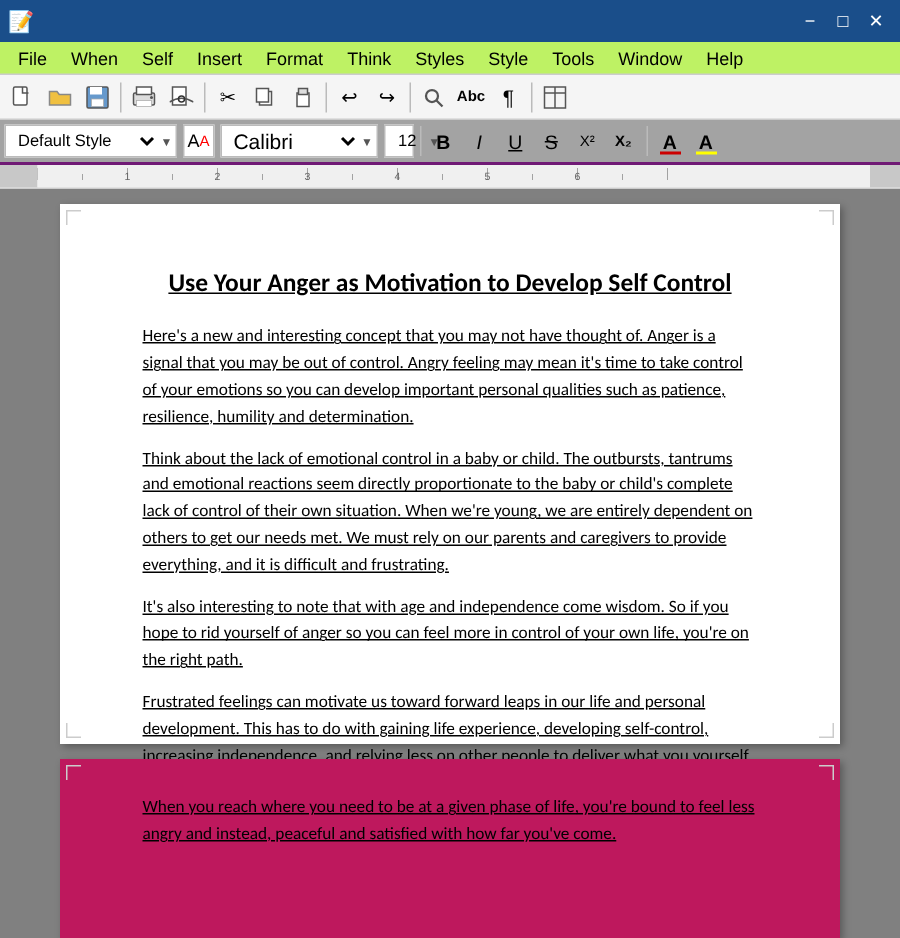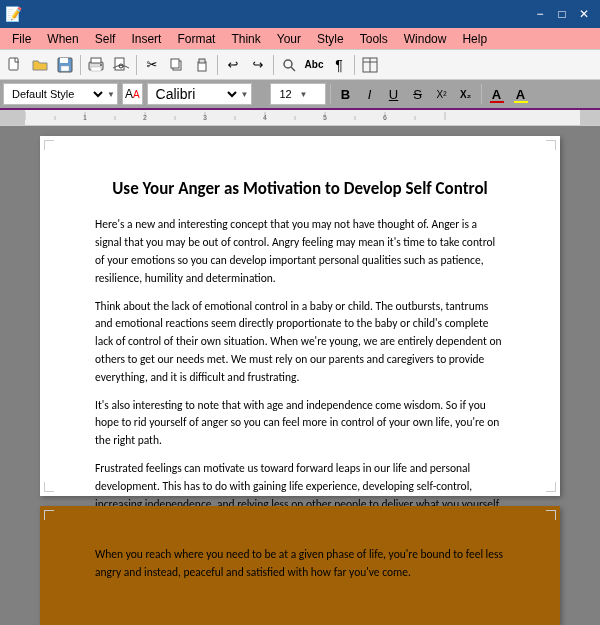--- a/index.html
+++ b/index.html
@@ -49,21 +49,21 @@
       color: white;
       font-size: 12px;
       cursor: pointer;
       display: flex;
       align-items: center;
       justify-content: center;
     }
 
     
     #menu-bar {
-      background: #fca5a5;
+      background: #bef264;
       height: 22px;
       display: flex;
       align-items: center;
       border-bottom: 1px solid #ccc;
       padding: 0 4px;
     }
     .menu-item {
       padding: 2px 8px;
       font-size: 12px;
       cursor: pointer;
@@ -181,20 +181,21 @@
     
     #doc-area {
       background: #808080;
       height: calc(625px - 28px - 22px - 30px - 30px - 16px);
       overflow-y: scroll;
       display: flex;
       flex-direction: column;
       align-items: center;
       padding: 10px 0;
       gap: 10px;
+      text-decoration: underline;
     }
     #doc-area::-webkit-scrollbar {
       width: 14px;
     }
     #doc-area::-webkit-scrollbar-track {
       background: #d4d0c8;
     }
     #doc-area::-webkit-scrollbar-thumb {
       background: #a8a8a8;
       border: 1px solid #888;
@@ -232,25 +233,25 @@
       width: 10px;
       height: 10px;
       border: 1px solid #ccc;
     }
     .corner-tl { top: 4px; left: 4px; border-right: none; border-bottom: none; }
     .corner-tr { top: 4px; right: 4px; border-left: none; border-bottom: none; }
     .corner-bl { bottom: 4px; left: 4px; border-right: none; border-top: none; }
     .corner-br { bottom: 4px; right: 4px; border-left: none; border-top: none; }
 
     .page2 {
-      background: #a16207;
+      background: #be185d;
       width: 520px;
       min-height: 120px;
       box-shadow: 2px 2px 5px rgba(0,0,0,0.3);
-      padding: 40px 55px 20px 55px;
+      padding: 24px 55px 20px 55px;
       position: relative;
       font-size: 11.5px;
       line-height: 1.55;
       color: #000;
     }
   </style>
 </head>
 <body>
 
 <div id="title-bar">
@@ -264,21 +265,21 @@
   </div>
 </div>
 
 <div id="menu-bar">
     <div class="menu-item">File</div>
     <div class="menu-item">When</div>
     <div class="menu-item">Self</div>
     <div class="menu-item">Insert</div>
     <div class="menu-item">Format</div>
     <div class="menu-item">Think</div>
-    <div class="menu-item">Your</div>
+    <div class="menu-item">Styles</div>
     <div class="menu-item">Style</div>
     <div class="menu-item">Tools</div>
     <div class="menu-item">Window</div>
     <div class="menu-item">Help</div>
   </div>
 
 <div id="toolbar1">
   <div class="tb-btn" title="New">
     <svg width="16" height="16" viewBox="0 0 16 16">
         <rect x="2" y="1" width="9" height="12" rx="1" fill="white" stroke="#555" stroke-width="1"></rect>
@@ -361,21 +362,21 @@
     <span style="font-size:10px;color:red;">A</span>
   </div>
   <div style="display:flex;align-items:center;border:1px solid #bbb;background:white;height:22px;padding:0 2px;gap:1px;margin-left:2px;">
     <select class="font-select" style="border:none;background:transparent;font-size:14px;outline:none;width:90px;">
       <option>Calibri</option>
       <option>Arial</option>
       <option>Times New Roman</option>
     </select>
     <span style="font-size:8px;color:#555;">▼</span>
   </div>
-  <div style="display:flex;align-items:center;border:1px solid #bbb;background:white;height:22px;padding:0 2px;gap:1px;margin-left:16px;width:56px;">
+  <div style="display:flex;align-items:center;border:1px solid #bbb;background:white;height:22px;padding:0 2px;gap:1px;margin-left:2px;width:20px;">
     <input class="size-input" type="text" value="12" style="border: none; outline: none; width: 26px; font-size: 11px; background: transparent; text-align: center;">
     <span style="font-size:8px;color:#555;">▼</span>
   </div>
   <div class="tb-separator"></div>
   <button class="fmt-btn" style="font-weight:bold;font-size:13px;">B</button>
   <button class="fmt-btn" style="font-style:italic;font-size:13px;">I</button>
   <button class="fmt-btn" style="text-decoration:underline;font-size:13px;">U</button>
   <button class="fmt-btn" style="text-decoration:line-through;font-size:13px;">S</button>
   <button class="fmt-btn" style="font-size:10px;">X²</button>
   <button class="fmt-btn" style="font-size:10px;font-weight:bold;">X₂</button>

